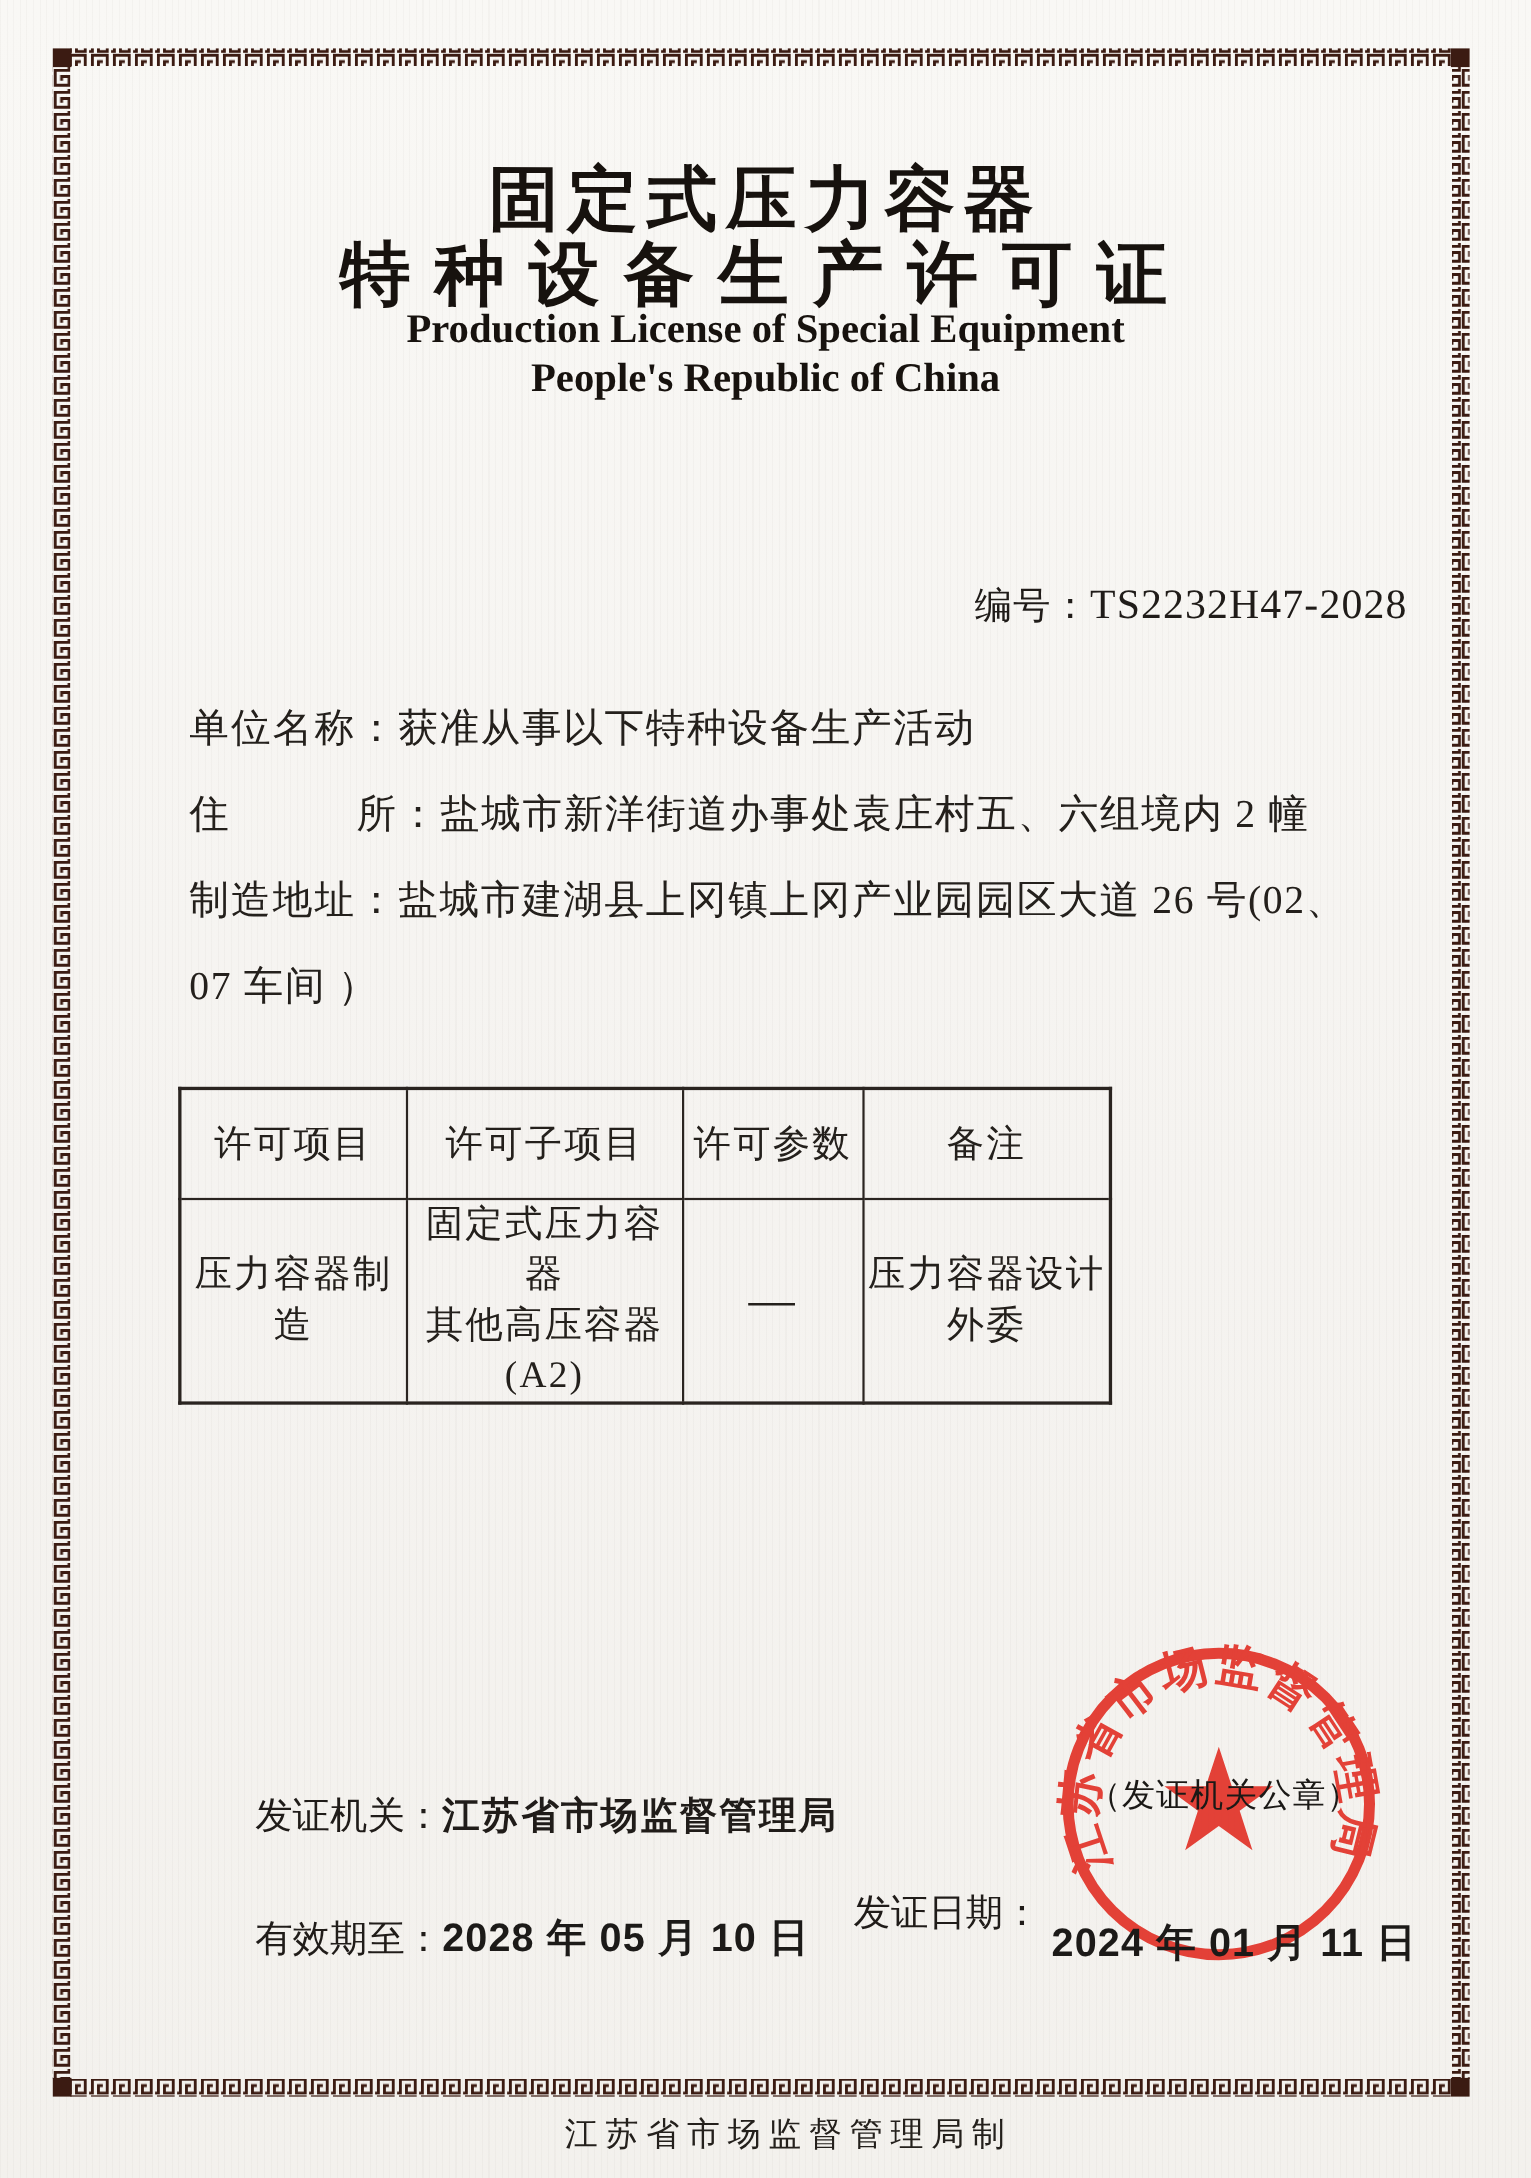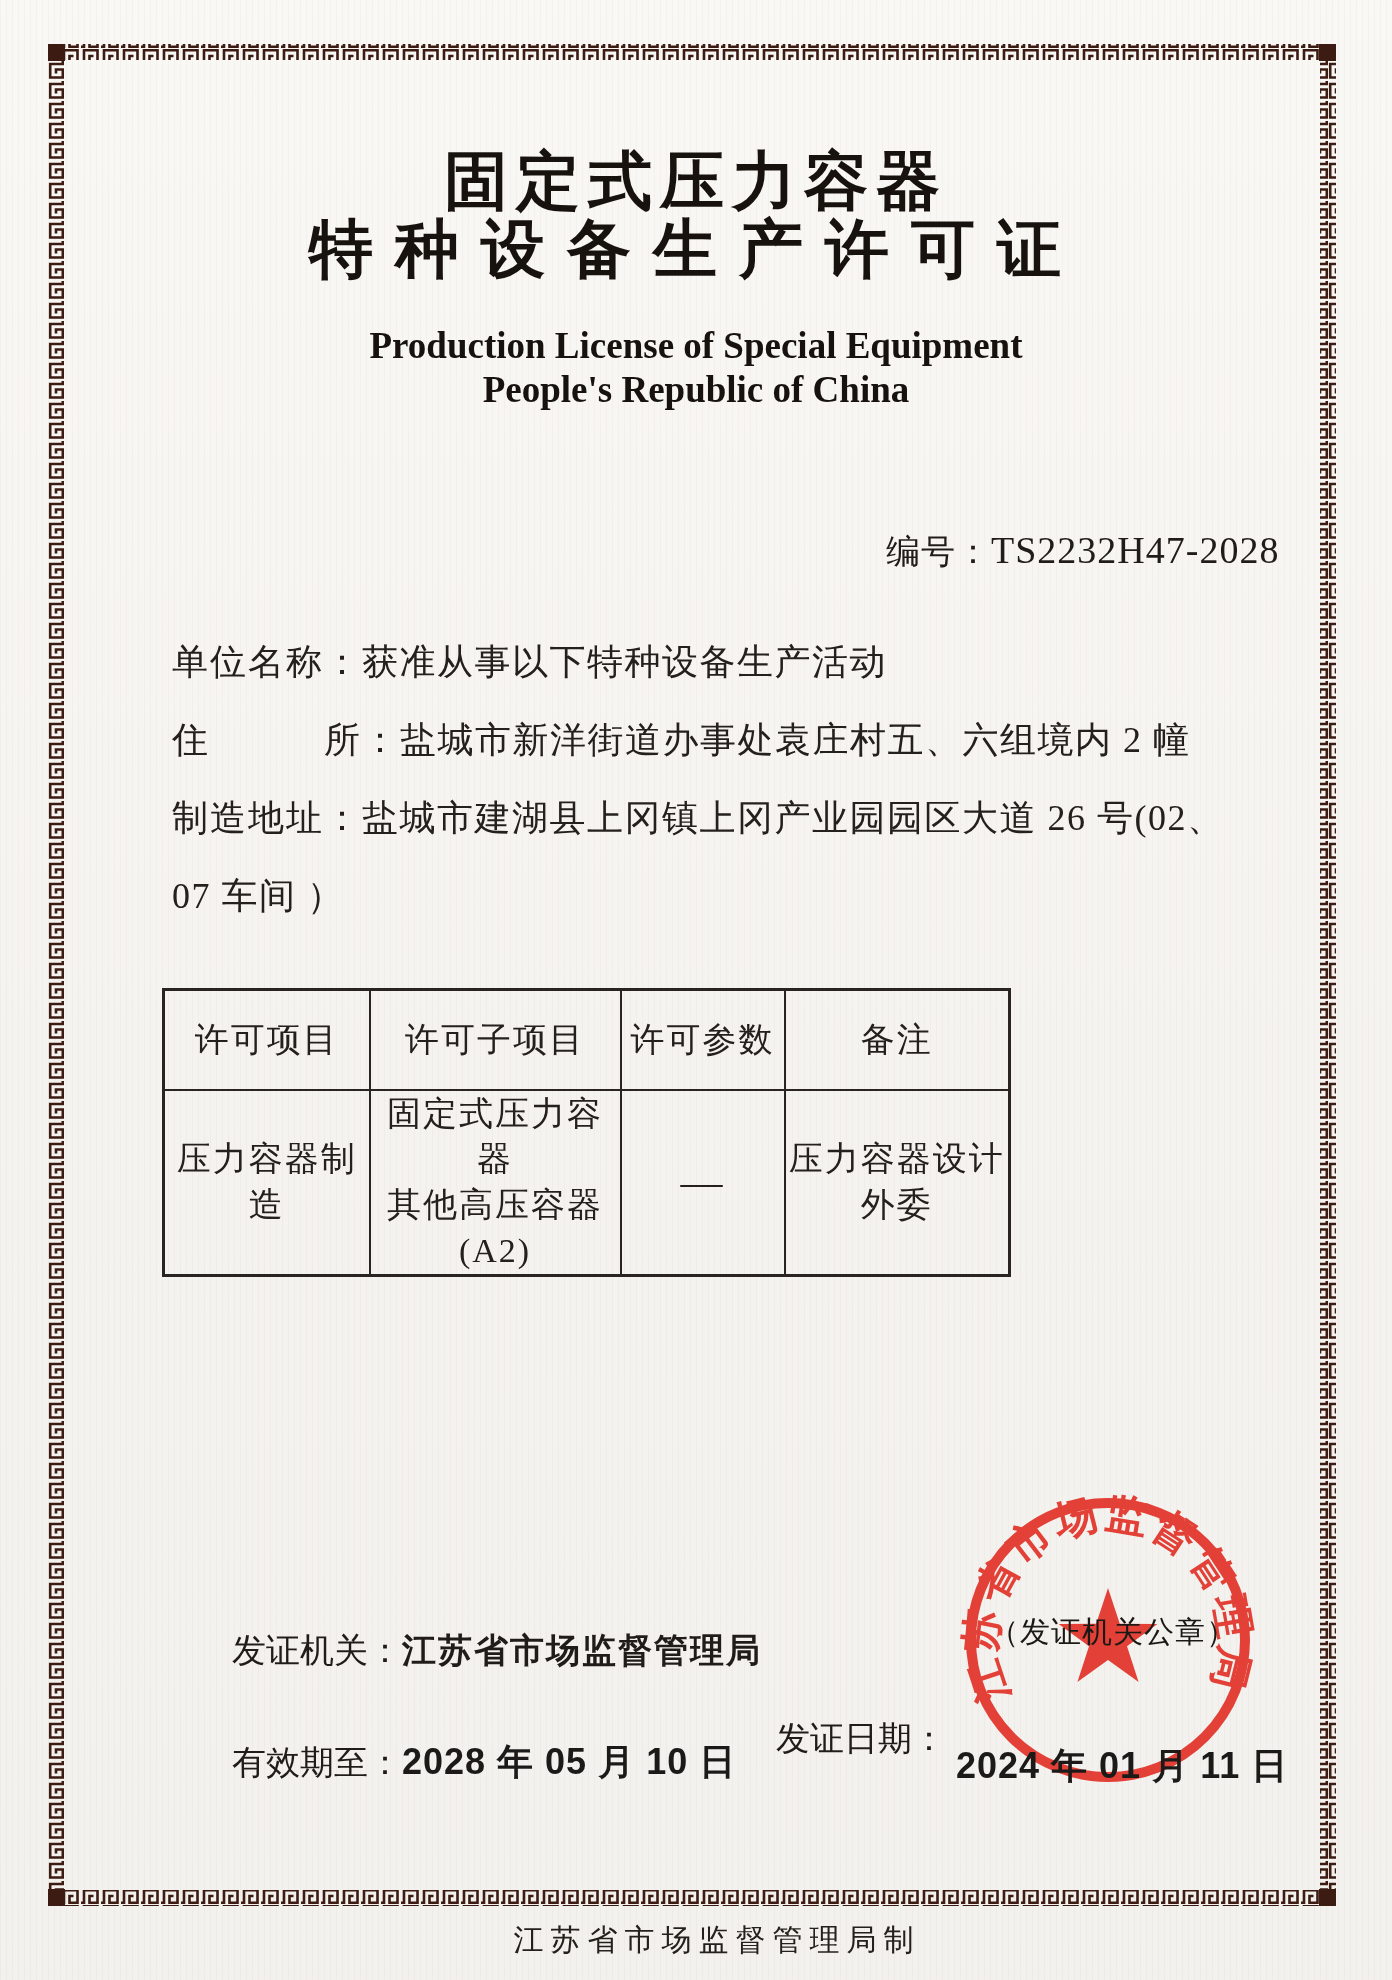--- a/index.html
+++ b/index.html
@@ -15,21 +15,21 @@
     font-family:"Liberation Serif", serif;
     color:#201c19;
   }
   .abs{position:absolute;}
   
   .title-cn1{left:0;right:0;top:138px;text-align:center;
     font-size:64px;font-weight:700;letter-spacing:8px;color:#17120e;}
   .title-cn2{left:0;right:0;top:206px;text-align:center;
     font-size:64px;font-weight:700;letter-spacing:22px;color:#17120e;}
   .title-en{left:0;right:0;text-align:center;font-weight:700;font-size:37px;color:#17120e;
-    font-family:"Liberation Serif", serif;margin-top:46px;}
+    font-family:"Liberation Serif", serif;}
   .title-en1{top:278px;}
   .title-en2{top:322px;}
   
   .license-no{left:886px;top:528px;font-size:34px;letter-spacing:1px;white-space:nowrap;}
   .license-no .num{font-size:38px;font-family:"Liberation Serif", serif;letter-spacing:1px;}
   
   .fline{left:172px;font-size:36px;letter-spacing:1.5px;white-space:nowrap;color:#24201c;}
   .fline .lbl{letter-spacing:2px;}
   .l-unit{top:638px;}
   .l-addr{top:716px;}

